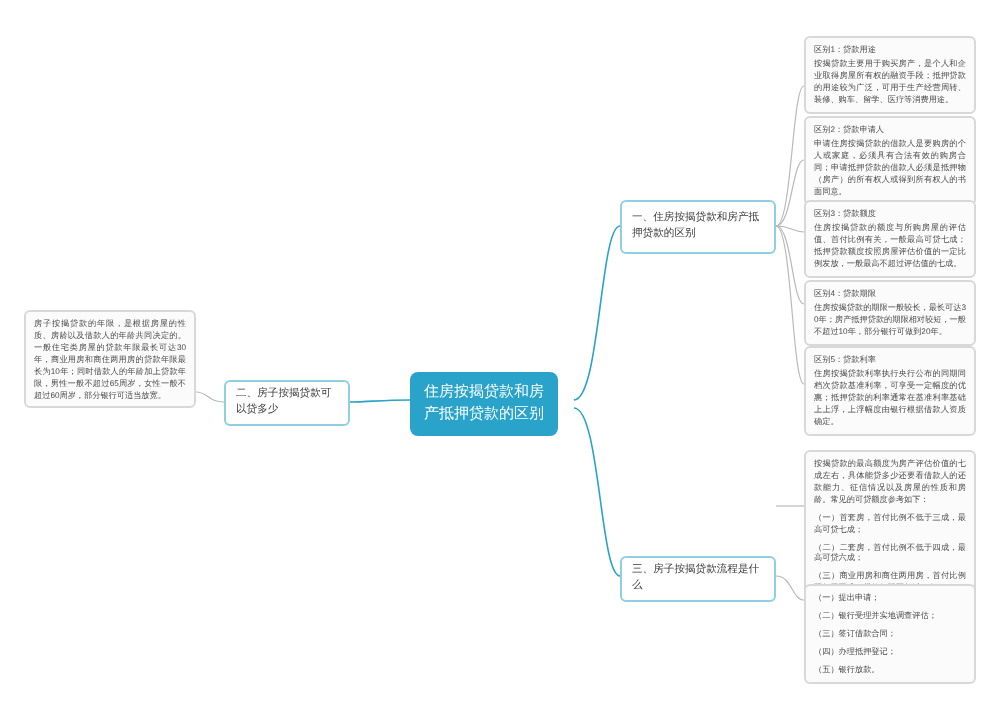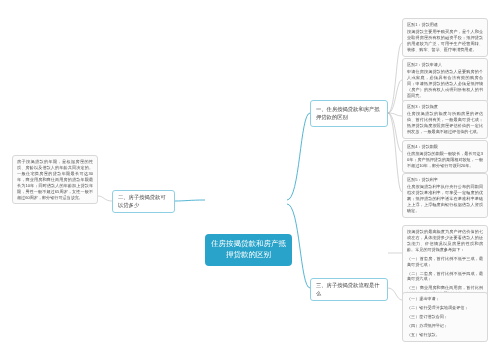--- a/index.html
+++ b/index.html
@@ -96,21 +96,21 @@
     <path d="M388,113 C396,113 396,152 402,152" stroke="#b9b9b9" stroke-width="0.6" fill="none"></path>
     <path d="M388,113 C396,113 396,192 402,192" stroke="#b9b9b9" stroke-width="0.6" fill="none"></path>
 
     <path d="M388,288 C396,288 396,300 402,300" stroke="#b9b9b9" stroke-width="0.6" fill="none"></path>
 
     <path d="M112,201 C104,201 104,196 98,196" stroke="#b9b9b9" stroke-width="0.6" fill="none"></path>
 
     <path d="M388,253 C396,253 396,253 402,253" stroke="#b9b9b9" stroke-width="0.6" fill="none"></path>
   </svg>
 
-  <div class="node root" style="left:205px; top:186px; width:87px; height:32px;margin-top:48px;">
+  <div class="node root" style="left:205px; top:186px; width:74px; height:32px;">
     <span>住房按揭贷款和房产抵押贷款的区别</span>
   </div>
 
   <div class="node branch" style="left:310px; top:100px; width:78px; min-height:27px;">
     <span>一、住房按揭贷款和房产抵押贷款的区别</span>
   </div>
 
   <div class="node branch" style="left:112px; top:190px; width:63px; min-height:22px;">
     <span>二、房子按揭贷款可以贷多少</span>
   </div>

